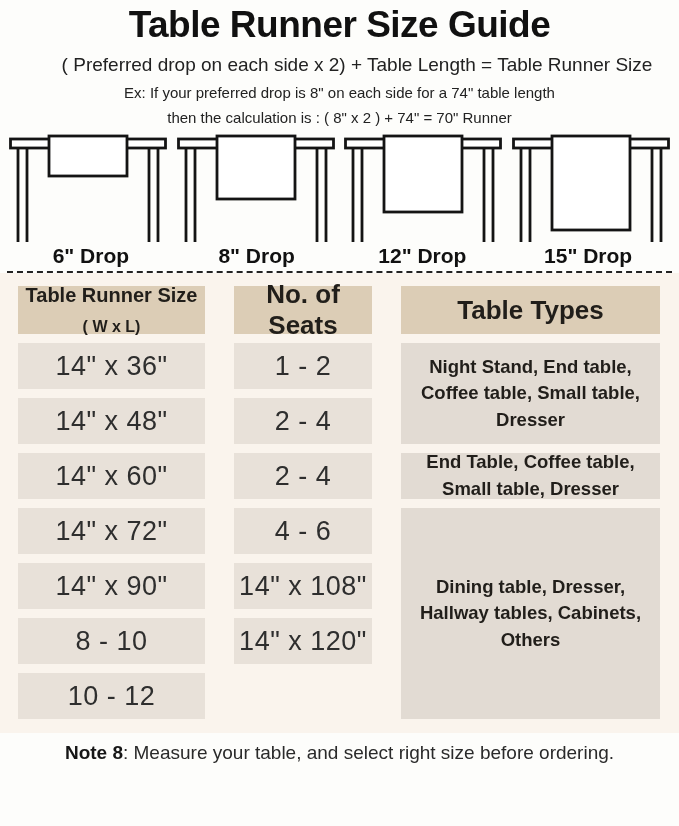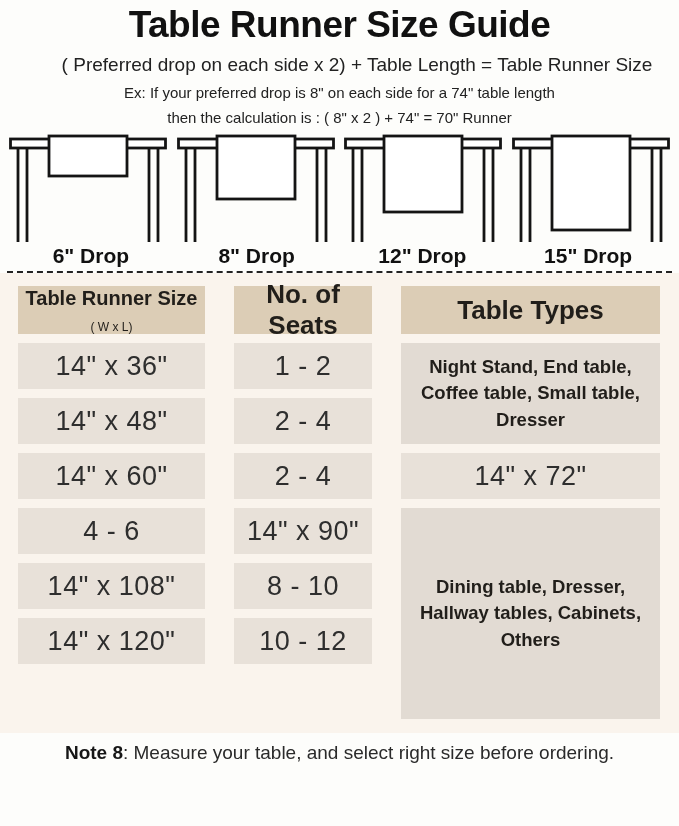--- a/index.html
+++ b/index.html
@@ -32,21 +32,21 @@
     display: grid;
     grid-template-columns: 187px 138px 259px;
     column-gap: 29px;
     grid-template-rows: 48px repeat(7, 46px);
     row-gap: 9px;
   }
   .cell { display: flex; align-items: center; justify-content: center; text-align: center; }
   .th { background: #dccdb6; font-weight: 700; color: #211e1a; }
   .th-col1 { flex-direction: column; line-height: 1.1; text-align: center; }
   .th-line1 { font-size: 20px; font-weight: 700; }
-  .th-line2 { font-size: 12px; font-weight: 400; margin-top: 12px; }
+  .th-line2 { font-size: 16px; font-weight: 700; margin-top: 12px; }
   .th-col2, .th-col3 { font-size: 26px; }
   .td { background: #e8e1d9; color: #2e2e2e; font-size: 27px; font-weight: 400; letter-spacing: 0.5px; }
   .td-types { background: #e2dbd3; color: #211e1a; font-size: 18.5px; font-weight: 700; line-height: 1.45; padding: 4px 0; }
   .types-a { grid-column: 3; grid-row: 2 / span 2; }
   .types-b { grid-column: 3; grid-row: 4; }
   .types-c { grid-column: 3; grid-row: 5 / span 4; }
 
   
   .notes { text-align: center; padding: 7px 6px 0 6px; font-size: 19px; color: #2a2a2a; line-height: 1.37; }
   .notes b { color: #161616; }
@@ -134,20 +134,21 @@
 
       <div class="cell td">14" x 36"</div>
       <div class="cell td">1 - 2</div>
       <div class="cell td-types cell types-a">Night Stand, End table, Coffee table, Small table, Dresser</div>
 
       <div class="cell td">14" x 48"</div>
       <div class="cell td">2 - 4</div>
 
       <div class="cell td">14" x 60"</div>
       <div class="cell td">2 - 4</div>
+      <div class="cell td-types cell types-b">End Table, Coffee table, Small table, Dresser</div>
 
       <div class="cell td">14" x 72"</div>
       <div class="cell td">4 - 6</div>
       <div class="cell td-types cell types-c">Dining table, Dresser, Hallway tables, Cabinets, Others</div>
 
       <div class="cell td">14" x 90"</div>
 
       <div class="cell td">14" x 108"</div>
       <div class="cell td">8 - 10</div>
 

